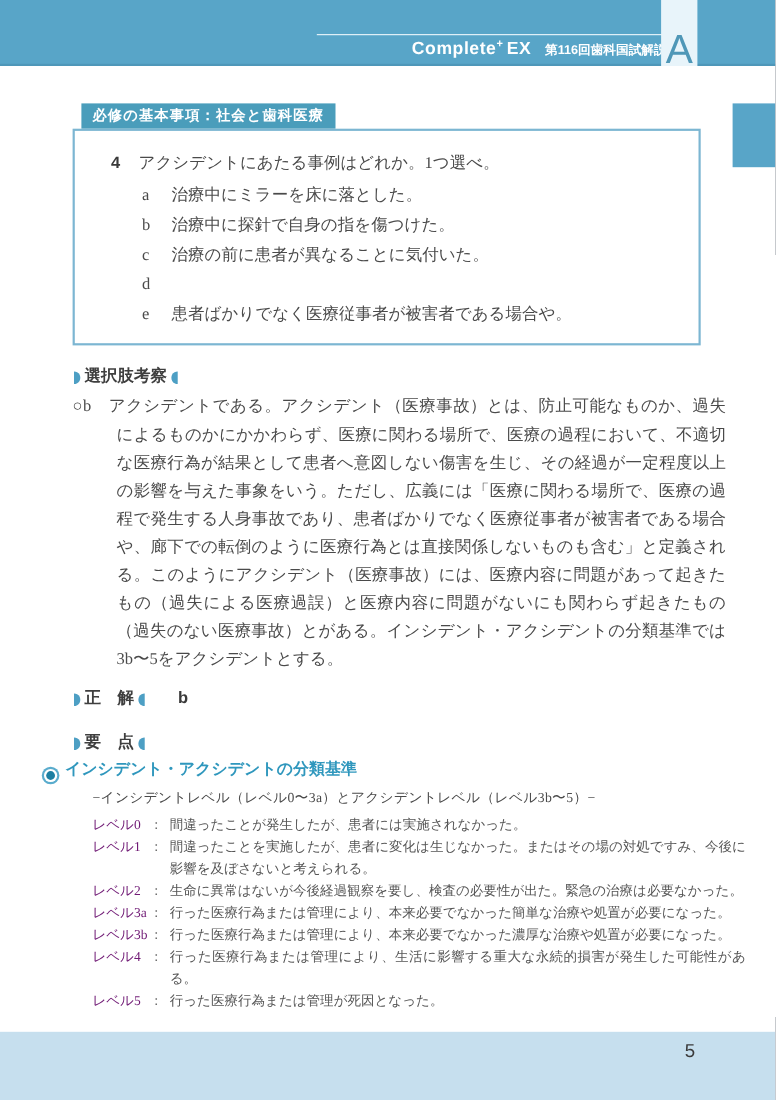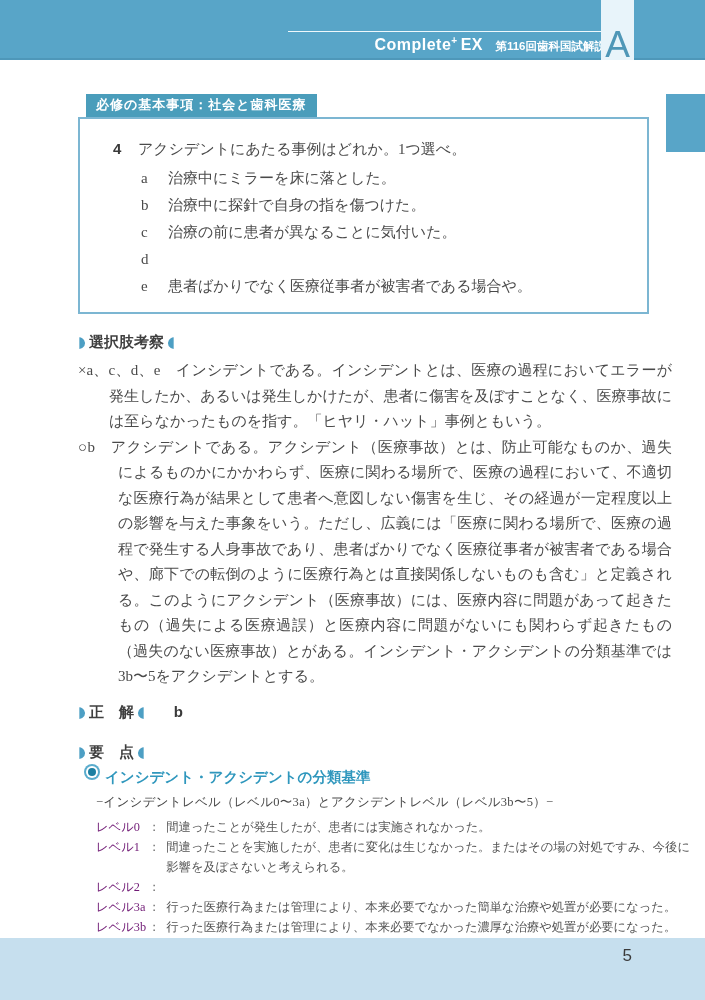--- a/index.html
+++ b/index.html
@@ -32,21 +32,21 @@
     position:absolute; bottom:-3px; left:0; width:33px; text-align:center;
     font-family:"Liberation Sans","DejaVu Sans",sans-serif;
     font-size:37px; line-height:1; color:#4f97b7;
   }
   
   .side-tab {
     position:absolute; top:94px; right:0; width:39px; height:58px;
     background:#58a5c8;
   }
   
-  main { position:absolute; top:60px; left:16px; width:624px; }
+  main { position:absolute; top:60px; left:4px; width:624px; }
   .cat-label {
     display:block; width:fit-content; margin:34px 0 0 70px;
     background:#4a9dbb; color:#ffffff;
     font-family:"Liberation Sans","DejaVu Sans",sans-serif;
     font-size:13px; font-weight:bold; letter-spacing:1px;
     padding:2px 10px 3px;
   }
   .qbox {
     margin-left:62px; width:571px; box-sizing:border-box;
     border:2px solid #7cb6d2; padding:20px 16px 12px 33px;
@@ -72,21 +72,21 @@
   .kp-head { margin-top:20px; }
   
   .aitem {
     margin:0 0 0 62px; width:594px; box-sizing:border-box;
     font-size:15px; line-height:25.5px; text-align:justify;
   }
   .aitem1 { padding-left:31px; text-indent:-31px; }
   .aitem2 { padding-left:40px; text-indent:-40px; }
   
   .kp-title {
-    display:flex; align-items:flex-start; gap:9px; margin:6px 0 0 68px;
+    display:flex; align-items:flex-end; gap:9px; margin:6px 0 0 34px;
     font-family:"Liberation Sans","DejaVu Sans",sans-serif;
     font-size:14.5px; font-weight:bold; color:#2f97bd; line-height:18px;
   }
   .bullseye {
     flex:none; width:8px; height:8px; border-radius:50%; background:#1d7fa2;
     box-shadow:0 0 0 2px #ffffff, 0 0 0 4px #5aaccd; margin-left:4px;
   }
   .kp-subtitle {
     margin:8px 0 0 80px;
     font-family:Liberation Serif, serif;
@@ -158,21 +158,20 @@
           </li>
         </ul>
     </section>
 
     <h2 class="sec-head">
       <span class="mk">◗</span>
       <span>選択肢考察</span>
       <span class="mk">◖</span>
     </h2>
     <div id="analysis-items">
-        <p class="aitem aitem1"><span class="prefix">×a、c、d、e　</span><span class="atext">インシデントである。インシデントとは、医療の過程においてエラーが発生したか、あるいは発生しかけたが、患者に傷害を及ぼすことなく、医療事故には至らなかったものを指す。「ヒヤリ・ハット」事例ともいう。</span></p>
         <p class="aitem aitem2"><span class="prefix">○b　</span><span class="atext">アクシデントである。アクシデント（医療事故）とは、防止可能なものか、過失によるものかにかかわらず、医療に関わる場所で、医療の過程において、不適切な医療行為が結果として患者へ意図しない傷害を生じ、その経過が一定程度以上の影響を与えた事象をいう。ただし、広義には「医療に関わる場所で、医療の過程で発生する人身事故であり、患者ばかりでなく医療従事者が被害者である場合や、廊下での転倒のように医療行為とは直接関係しないものも含む」と定義される。このようにアクシデント（医療事故）には、医療内容に問題があって起きたもの（過失による医療過誤）と医療内容に問題がないにも関わらず起きたもの（過失のない医療事故）とがある。インシデント・アクシデントの分類基準では3b〜5をアクシデントとする。</span></p>
       </div>
 
     <h2 class="sec-head answer-head">
       <span class="mk">◗</span>
       <span>正　解</span>
       <span class="mk">◖</span>
       <span class="answer-value">b</span>
     </h2>
 
@@ -195,20 +194,21 @@
           <span class="level-text">間違ったことが発生したが、患者には実施されなかった。</span>
         </div>
         <div class="level-row">
           <span class="level-label">レベル1</span>
           <span class="level-colon">：</span>
           <span class="level-text">間違ったことを実施したが、患者に変化は生じなかった。またはその場の対処ですみ、今後に影響を及ぼさないと考えられる。</span>
         </div>
         <div class="level-row">
           <span class="level-label">レベル2</span>
           <span class="level-colon">：</span>
+          <span class="level-text">生命に異常はないが今後経過観察を要し、検査の必要性が出た。緊急の治療は必要なかった。</span>
         </div>
         <div class="level-row">
           <span class="level-label">レベル3a</span>
           <span class="level-colon">：</span>
           <span class="level-text">行った医療行為または管理により、本来必要でなかった簡単な治療や処置が必要になった。</span>
         </div>
         <div class="level-row">
           <span class="level-label">レベル3b</span>
           <span class="level-colon">：</span>
           <span class="level-text">行った医療行為または管理により、本来必要でなかった濃厚な治療や処置が必要になった。</span>

